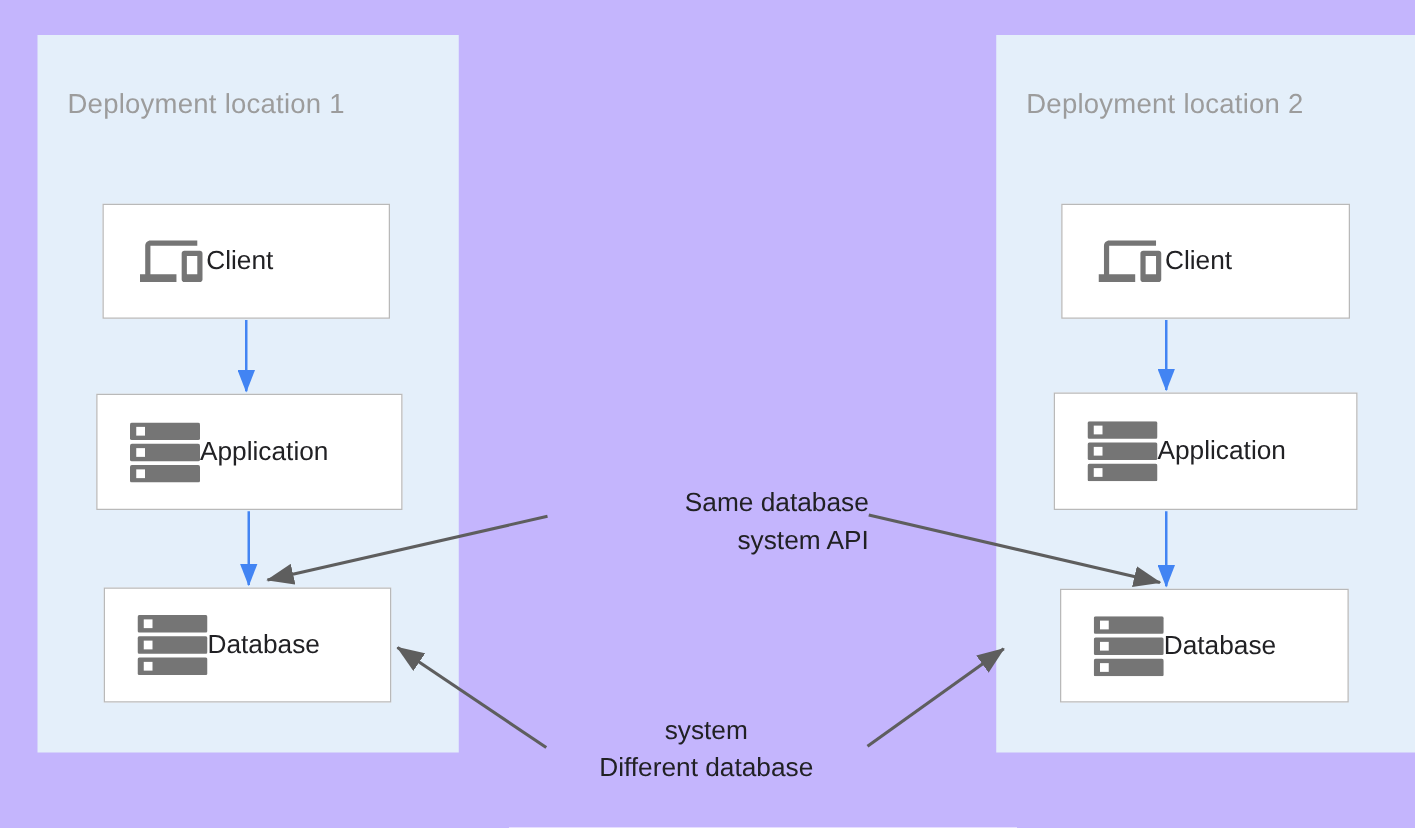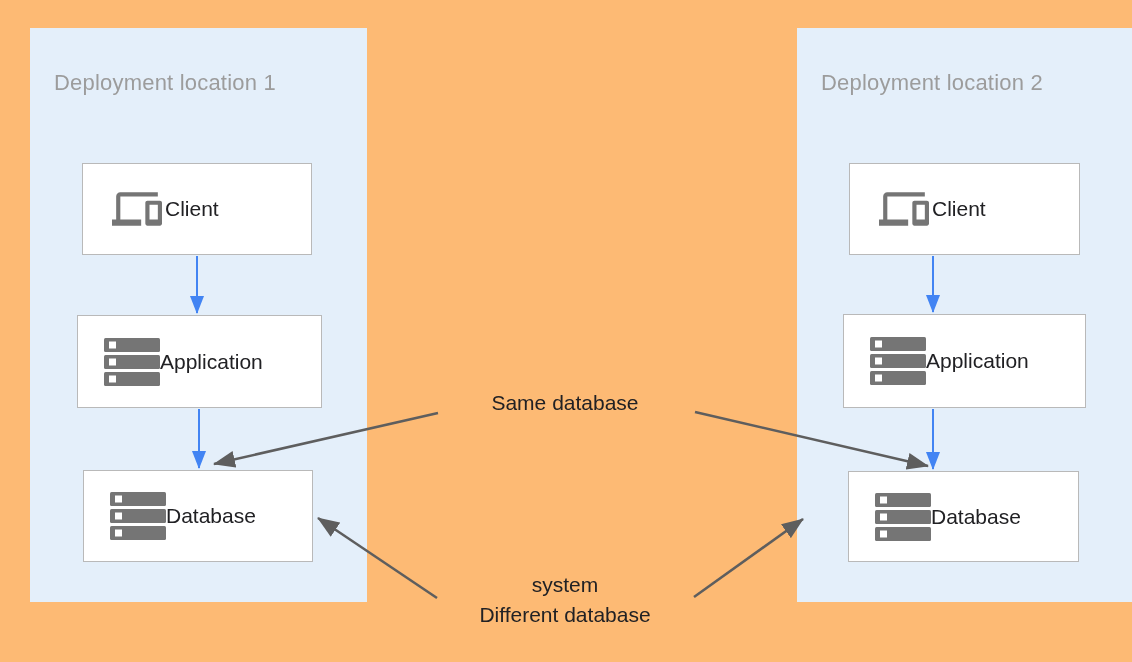--- a/index.html
+++ b/index.html
@@ -7,21 +7,21 @@
     --box_bg:#ffffff;
     --box_border:#b9b9b9;
     --arrow_blue:#4284f3;
     --arrow_gray:#5e5e5e;
     --icon_gray:#757575;
     --title_text:#9c9c9c;
     --label_text:#212124;
   }
   html,body{margin:0;padding:0;background:#ffffff;}
   .stage{
-    position:relative;width:1132px;height:662px;background:#fdba74;overflow:hidden;
+    position:relative;width:1132px;height:662px;background:#c4b5fd;overflow:hidden;
     font-family:"Liberation Sans", sans-serif;
   }
   .panel{
     position:absolute;top:28px;width:337px;height:574px;
     background:var(--panel_bg);
   }
   .panel-1{left:30px;}
   .panel-2{left:797px;}
   .panel-title{
     position:absolute;top:42px;left:24px;
@@ -50,21 +50,21 @@
     pointer-events:none;
   }
   .blue-line{stroke:var(--arrow_blue);stroke-width:2;}
   .gray-line{stroke:var(--arrow_gray);stroke-width:2.5;}
   .fill-blue{fill:var(--arrow_blue);}
   .fill-gray{fill:var(--arrow_gray);}
   .annotation{
     position:absolute;width:260px;text-align:center;
     font-size:21px;line-height:30px;color:var(--label_text);
   }
-  .annotation-same{left:435px;top:388px;}
+  .annotation-same{left:435px;top:388px;text-align:right;}
   .annotation-diff{left:435px;top:570px;}
   .annotation span{display:block;}
 </style>
 </head>
 <body>
 
 <div class="stage">
 
   <div class="panel panel-1">
     <div class="panel-title">Deployment location 1</div>
@@ -180,19 +180,20 @@
     <line class="blue-line" x1="933" y1="409" x2="933" y2="469" marker-end="url(#mblue)"></line>
 
     <line class="gray-line" x1="438" y1="413" x2="214" y2="464" marker-end="url(#mgray)"></line>
     <line class="gray-line" x1="695" y1="412" x2="928" y2="466" marker-end="url(#mgray)"></line>
     <line class="gray-line" x1="437" y1="598" x2="318" y2="518" marker-end="url(#mgray)"></line>
     <line class="gray-line" x1="694" y1="597" x2="803" y2="519" marker-end="url(#mgray)"></line>
   </svg>
 
   <div class="annotation annotation-same">
     <span>Same database</span>
+    <span>system API</span>
   </div>
   <div class="annotation annotation-diff">
     <span>system</span>
     <span>Different database</span>
   </div>
 
 </div>
 
 </body></html>

